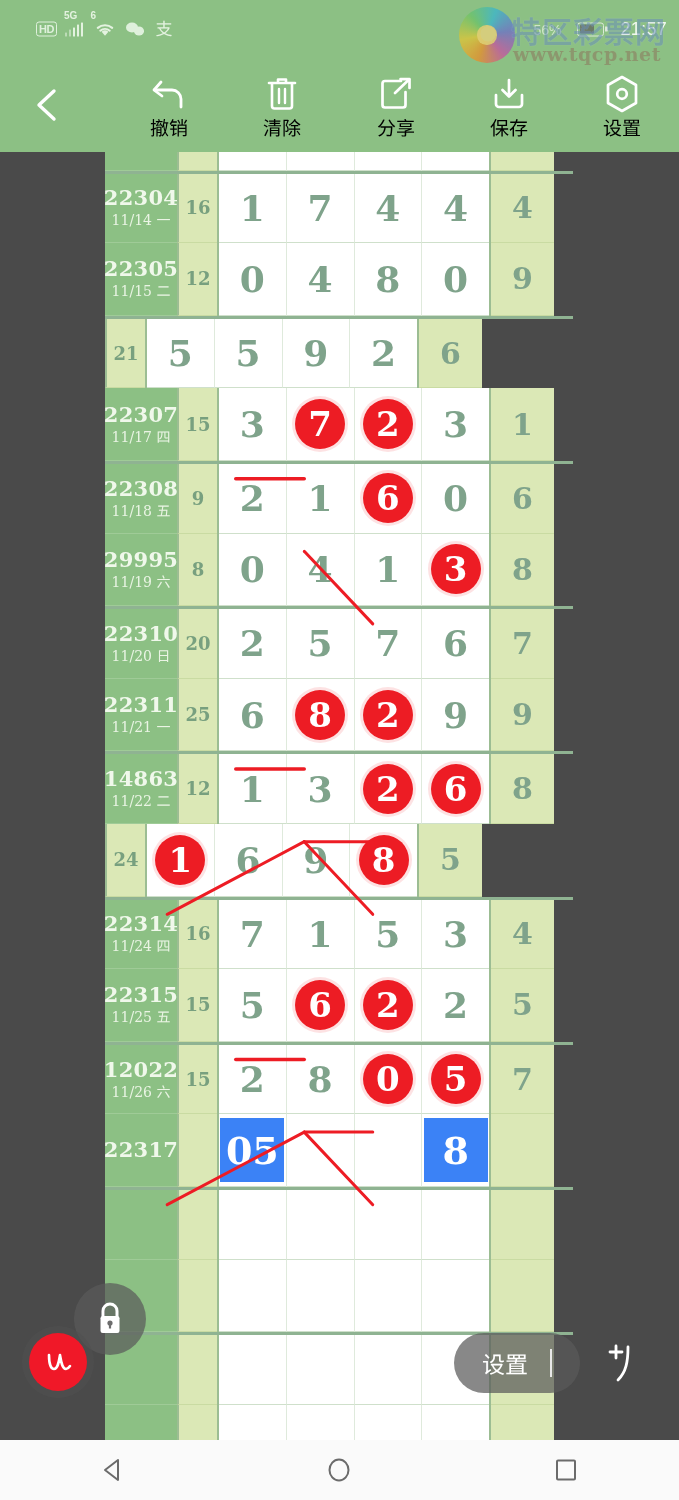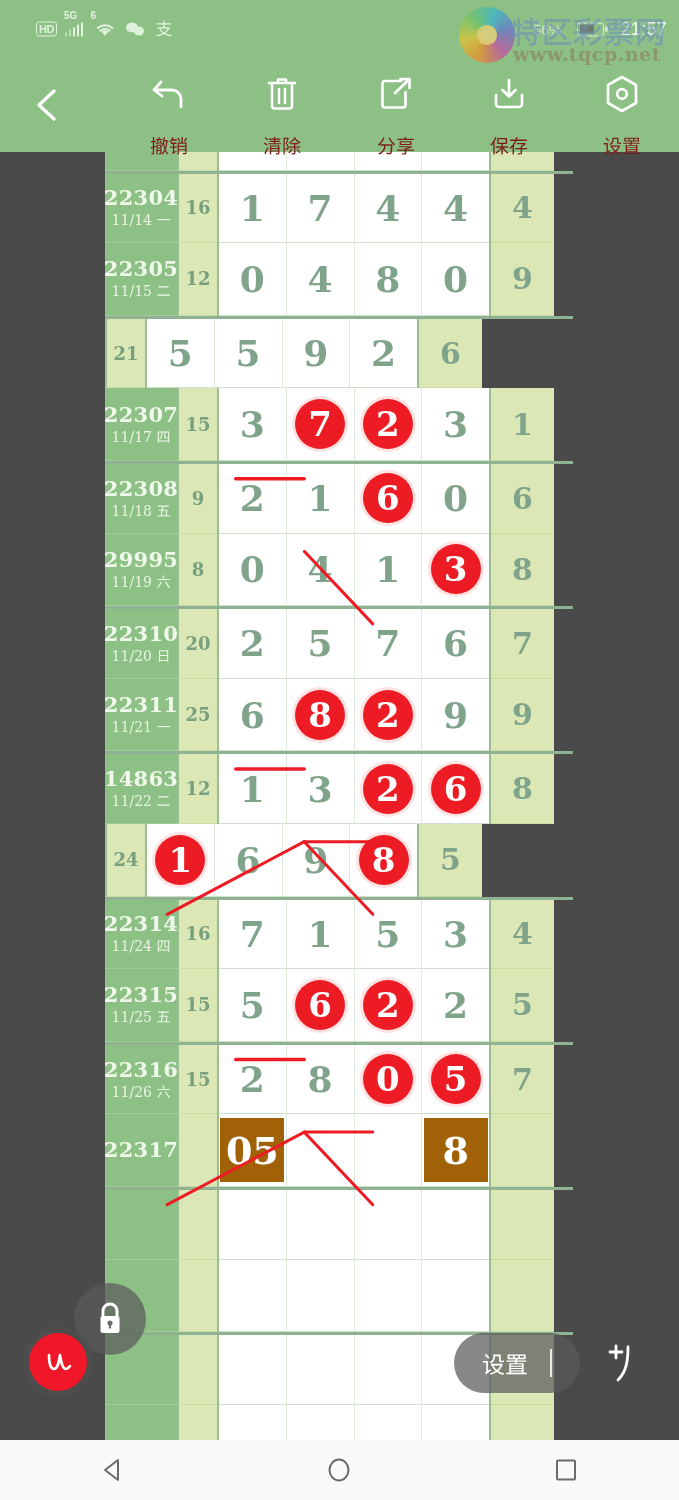--- a/index.html
+++ b/index.html
@@ -80,22 +80,22 @@
   #toolbar{
     position:absolute; left:0; top:58px; width:679px; height:94px;
     background:#8cc084; z-index:25;
   }
   #back-btn{ position:absolute; left:26px; top:50%; transform:translateY(-50%);
              width:44px;height:44px; }
   #back-btn svg{ display:block; }
   .tool{ position:absolute; top:16px; width:104px; text-align:center;
          color:#ffffff; }
   .tool .ticon{ height:40px; display:flex; align-items:center; justify-content:center;}
-  .tool .tlabel{ font-size:19px; margin-top:21px; line-height:22px;
-                 font-family:"DejaVu Sans", sans-serif; color:#7f1d1d;}
+  .tool .tlabel{ font-size:19px; margin-top:3px; line-height:22px;
+                 font-family:"DejaVu Sans", sans-serif; color:#000000;}
   #tool-undo { left:117px; }
   #tool-clear{ left:230px; }
   #tool-share{ left:344px; }
   #tool-save { left:457px; }
   #tool-setting{ left:570px; }
 
   
   #grid-wrap{
     position:absolute; left:0; top:152px; width:679px; height:1288px;
     background:#4a4a4a; overflow:hidden; z-index:5;
@@ -143,21 +143,21 @@
     box-shadow:0 0 0 3px rgba(237,28,36,.13);
     display:flex;align-items:center;justify-content:center;
     font-family:"DejaVu Serif", serif; font-size:34px; font-weight:bold;
     z-index:4;
   }
   
   .sqr{
     position:absolute; left:50%; top:50%;
     transform:translate(-50%,-50%);
     width:64px;height:64px;
-    background:#a16207; color:#ffffff;
+    background:#3b82f6; color:#ffffff;
     display:flex;align-items:center;justify-content:center;
     font-family:"DejaVu Serif", serif; font-size:38px; font-weight:bold;
     z-index:4;
   }
   #overlay-lines{ position:absolute; left:0; top:0; width:468px; height:1000px;
                   pointer-events:none; z-index:6; }
 
   
   #lock-btn{ position:absolute; left:74px; top:1283px; width:72px;height:72px;
              border-radius:50%; background:rgba(90,90,90,.72);
@@ -484,21 +484,21 @@
           </div>
           <div class="c-num">
             <div class="ball">2</div>
           </div>
           <div class="c-num">2</div>
         </div>
         <div class="c-tail">5</div>
       </div>
       <div class="row grp-top">
         <div class="c-issue">
-          <div class="iss">22316</div>
+          <div class="iss">12022</div>
           <div class="dat">11/26 六</div>
         </div>
         <div class="c-sum">15</div>
         <div class="c-nums">
           <div class="c-num">2</div>
           <div class="c-num">8</div>
           <div class="c-num">
             <div class="ball">0</div>
           </div>
           <div class="c-num">

